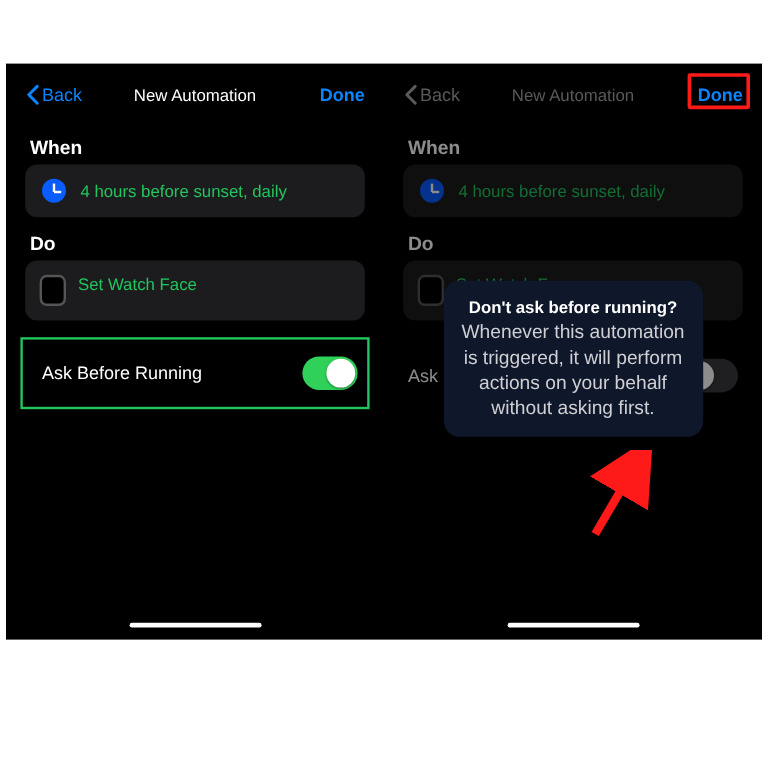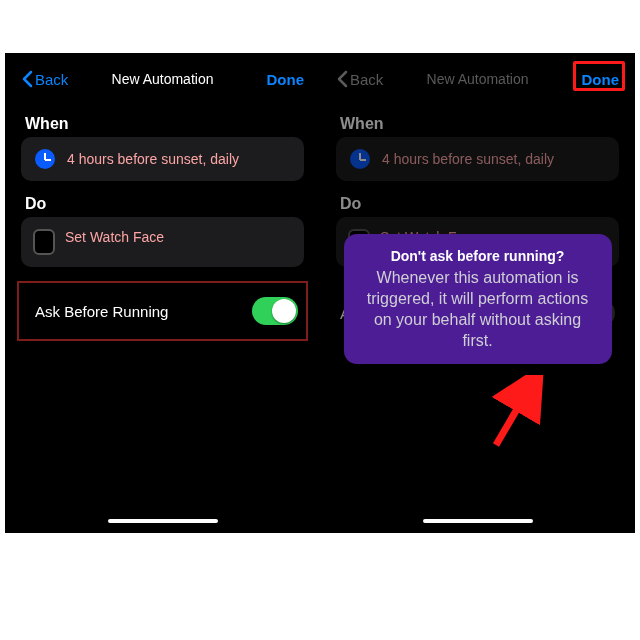--- a/index.html
+++ b/index.html
@@ -62,21 +62,21 @@
     padding: 14px 16px 4px;
   }
   .card {
     background: #1c1c1e;
     margin: 0 12px;
     border-radius: 10px;
     padding: 12px 14px;
     display: flex;
     align-items: center;
     gap: 12px;
-    color: #fca5a5;
+    color: #22c55e;
     font-size: 14px;
   }
   .card.tall { flex-direction: row; align-items: flex-start; gap: 10px; padding: 12px; }
   .clock-icon {
     width: 20px; height: 20px; border-radius: 50%;
     background: #0a5cff;
     position: relative;
     flex-shrink: 0;
   }
   .clock-icon::after {
@@ -118,21 +118,21 @@
     position: absolute;
     width: 24px; height: 24px;
     background: #fff;
     border-radius: 50%;
     top: 2px; right: 2px;
     box-shadow: 0 1px 2px rgba(0,0,0,.4);
   }
   .toggle.off { background: #39393d; }
   .toggle.off::after { right: auto; left: 2px; }
   .highlight-red {
-    border: 2px solid #7f1d1d;
+    border: 2px solid #22c55e;
     margin: 14px 8px 0;
     padding-right: 8px;
   }
   .home-indicator {
     position: absolute;
     bottom: 6px;
     left: 50%;
     transform: translateX(-50%);
     width: 110px; height: 4px;
     background: #fff;
@@ -141,22 +141,22 @@
   
   .dialog-backdrop {
     position: absolute;
     inset: 0;
     display: flex;
     align-items: center;
     justify-content: center;
     pointer-events: none;
   }
   .dialog {
-    width: 268px;
-    background: #4c1d95;
+    width: 216px;
+    background: #0f172a;
     border-radius: 13px;
     overflow: hidden;
     color: #fff;
     text-align: center;
     pointer-events: auto;
     transform: translateY(6px);
   }
   .dialog-body { padding: 14px 14px 12px; }
   .dialog-title { font-size: 14px; font-weight: 600; margin-bottom: 4px; }
   .dialog-msg { font-size: 16px; color: #cfcfd4; line-height: 1.3; }

